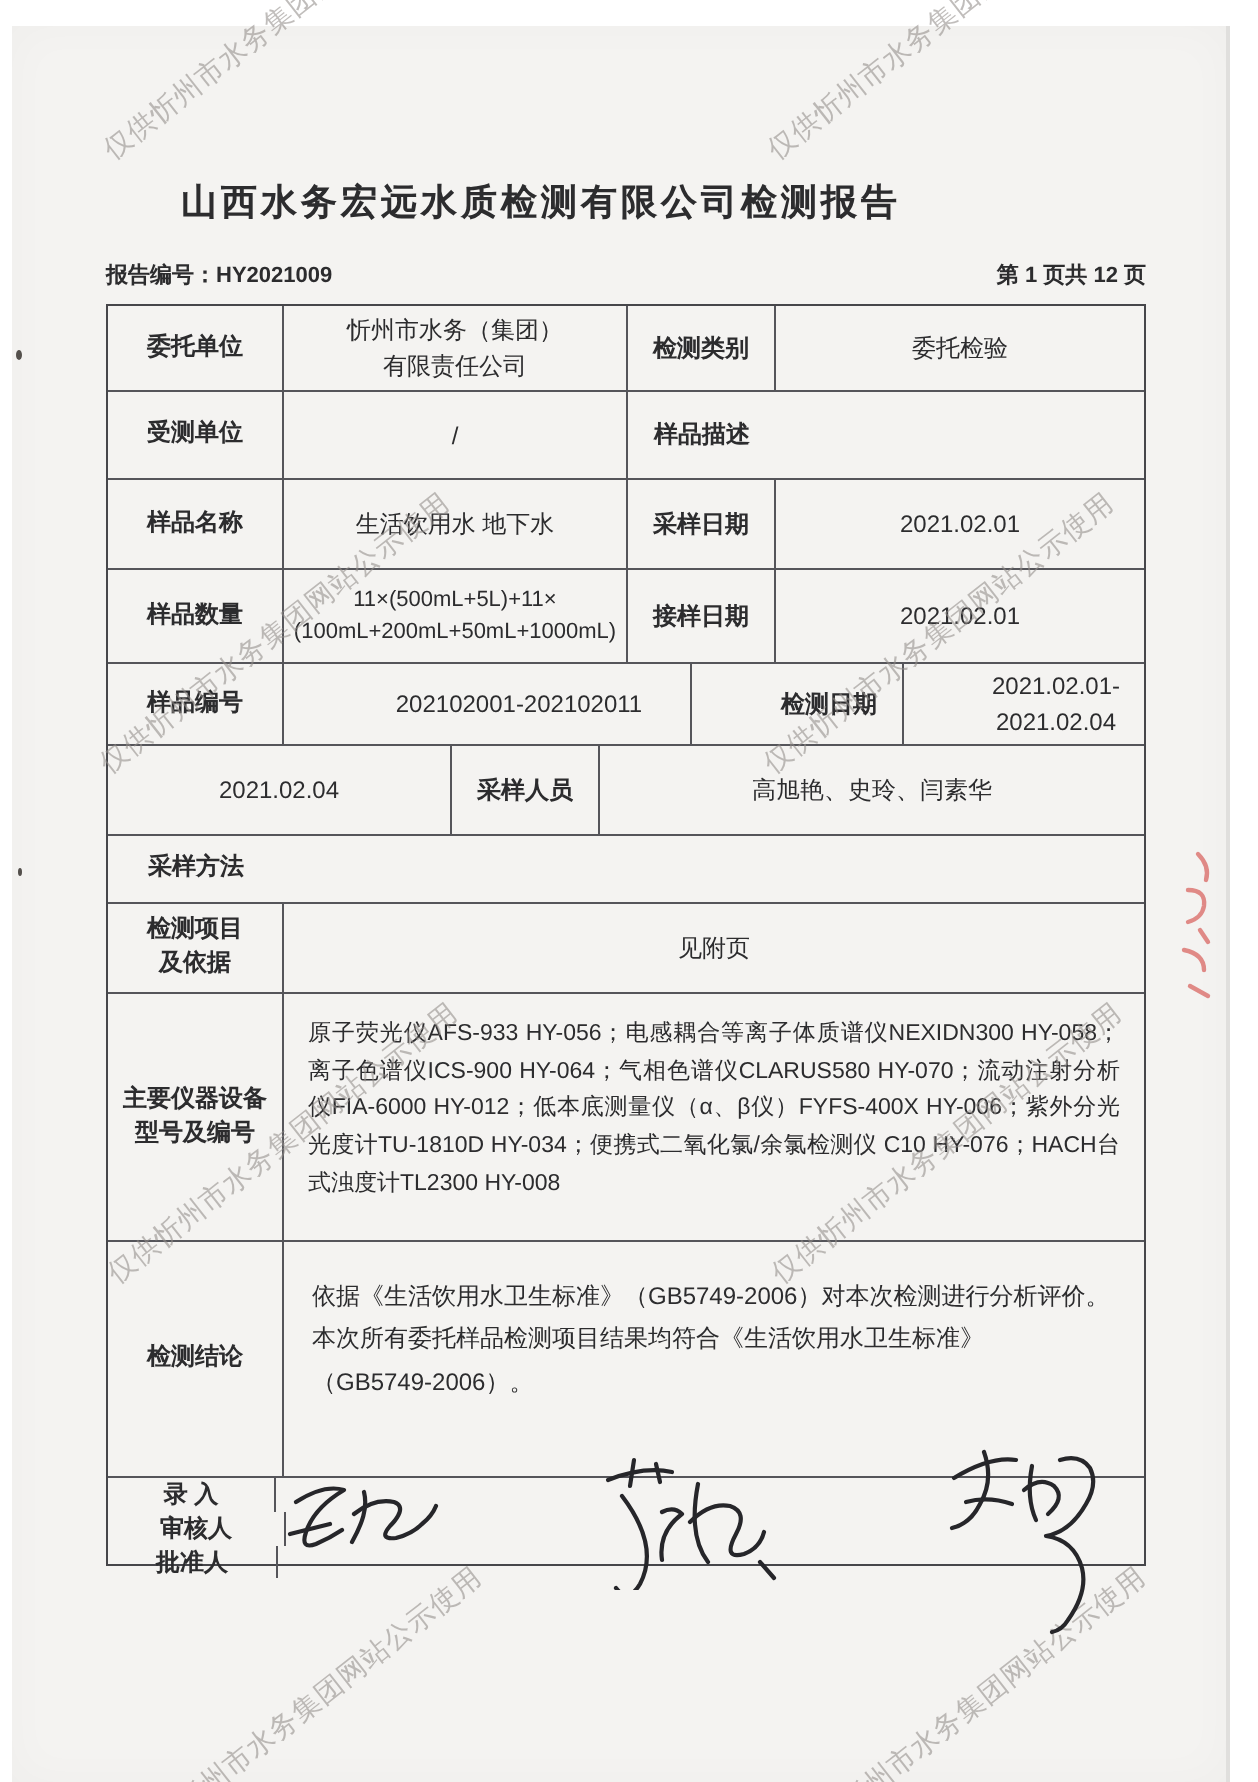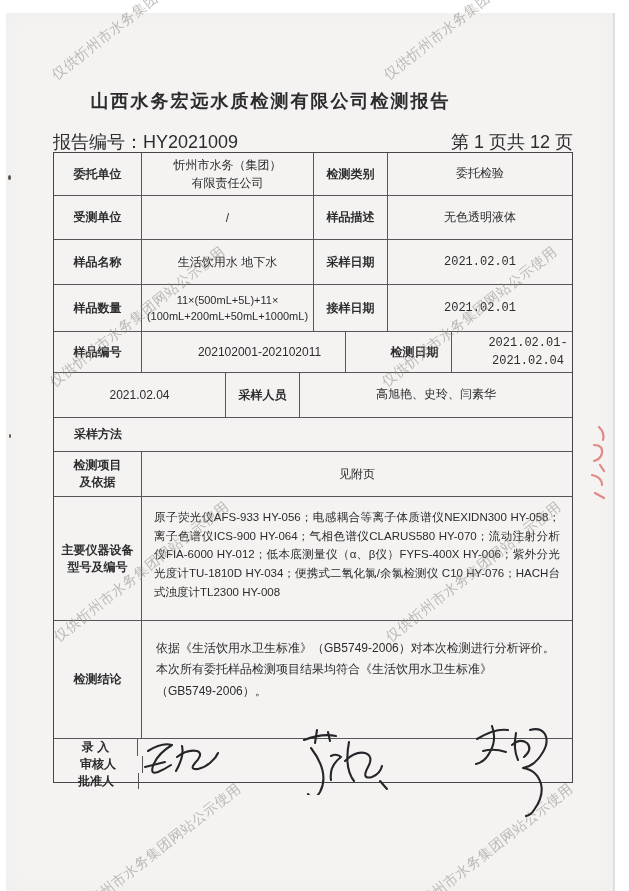--- a/index.html
+++ b/index.html
@@ -25,21 +25,21 @@
   }
   
   .title{
     position:absolute;left:0;top:89px;width:541px;
     text-align:center;font-size:18px;font-weight:700;
     letter-spacing:2px;z-index:2;
   }
   .meta-row{
     position:absolute;left:53px;top:130px;width:520px;
     display:flex;justify-content:space-between;align-items:flex-start;
-    font-size:18px;font-weight:400;z-index:2;
+    font-size:11px;font-weight:700;z-index:2;
   }
   
   .report-table{
     position:absolute;left:53px;top:152px;width:520px;
     border:1.5px solid #46464a;box-sizing:border-box;
     background:transparent;z-index:2;
   }
   .t-row{display:flex;box-sizing:border-box;border-bottom:1px solid #55555a;}
   .t-row:last-child{border-bottom:none;flex-direction:column;}
   .cell{
@@ -54,24 +54,24 @@
   .c-val.nowrap{font-size:11.5px;white-space:nowrap;}
   .c-val.block-just{
     display:block;text-align:justify;text-justify:inter-character;
     padding:11px 12px 8px 12px;font-size:11.5px;line-height:1.62;
   }
   .c-val.block-top{
     display:block;text-align:left;padding:17px 14px;
     font-size:12px;line-height:1.78;
   }
   
-  .w1{width:88px;flex:none;}
+  .w1{width:88px;flex:none;font-family:Liberation Mono, monospace;}
   .w2{width:172px;flex:none;}
   .w3{width:74px;flex:none;}
-  .w4{flex:1;font-family:Liberation Mono, monospace;}
+  .w4{flex:1;}
   
   .wfull{flex:1;}
   
   .s1{width:84px;flex:none;}
   .s2{width:79px;flex:none;}
   .s3{width:89px;flex:none;}
   .s4{width:87px;flex:none;}
   .s5{width:85px;flex:none;}
   .s6{flex:1;}
   
@@ -116,21 +116,20 @@
       <div class="cell c-label w1">委托单位</div>
       <div class="cell c-val w2">忻州市水务（集团）
 有限责任公司</div>
       <div class="cell c-label w3">检测类别</div>
       <div class="cell c-val w4">委托检验</div>
     </div>
     <div class="t-row h2">
       <div class="cell c-label w1">受测单位</div>
       <div class="cell c-val w2">/</div>
       <div class="cell c-label w3">样品描述</div>
-      <div class="cell c-val w4">无色透明液体</div>
     </div>
     <div class="t-row h3">
       <div class="cell c-label w1">样品名称</div>
       <div class="cell c-val w2">生活饮用水 地下水</div>
       <div class="cell c-label w3">采样日期</div>
       <div class="cell c-val w4">2021.02.01</div>
     </div>
     <div class="t-row h4">
       <div class="cell c-label w1">样品数量</div>
       <div class="cell c-val w2 small">11×(500mL+5L)+11×

